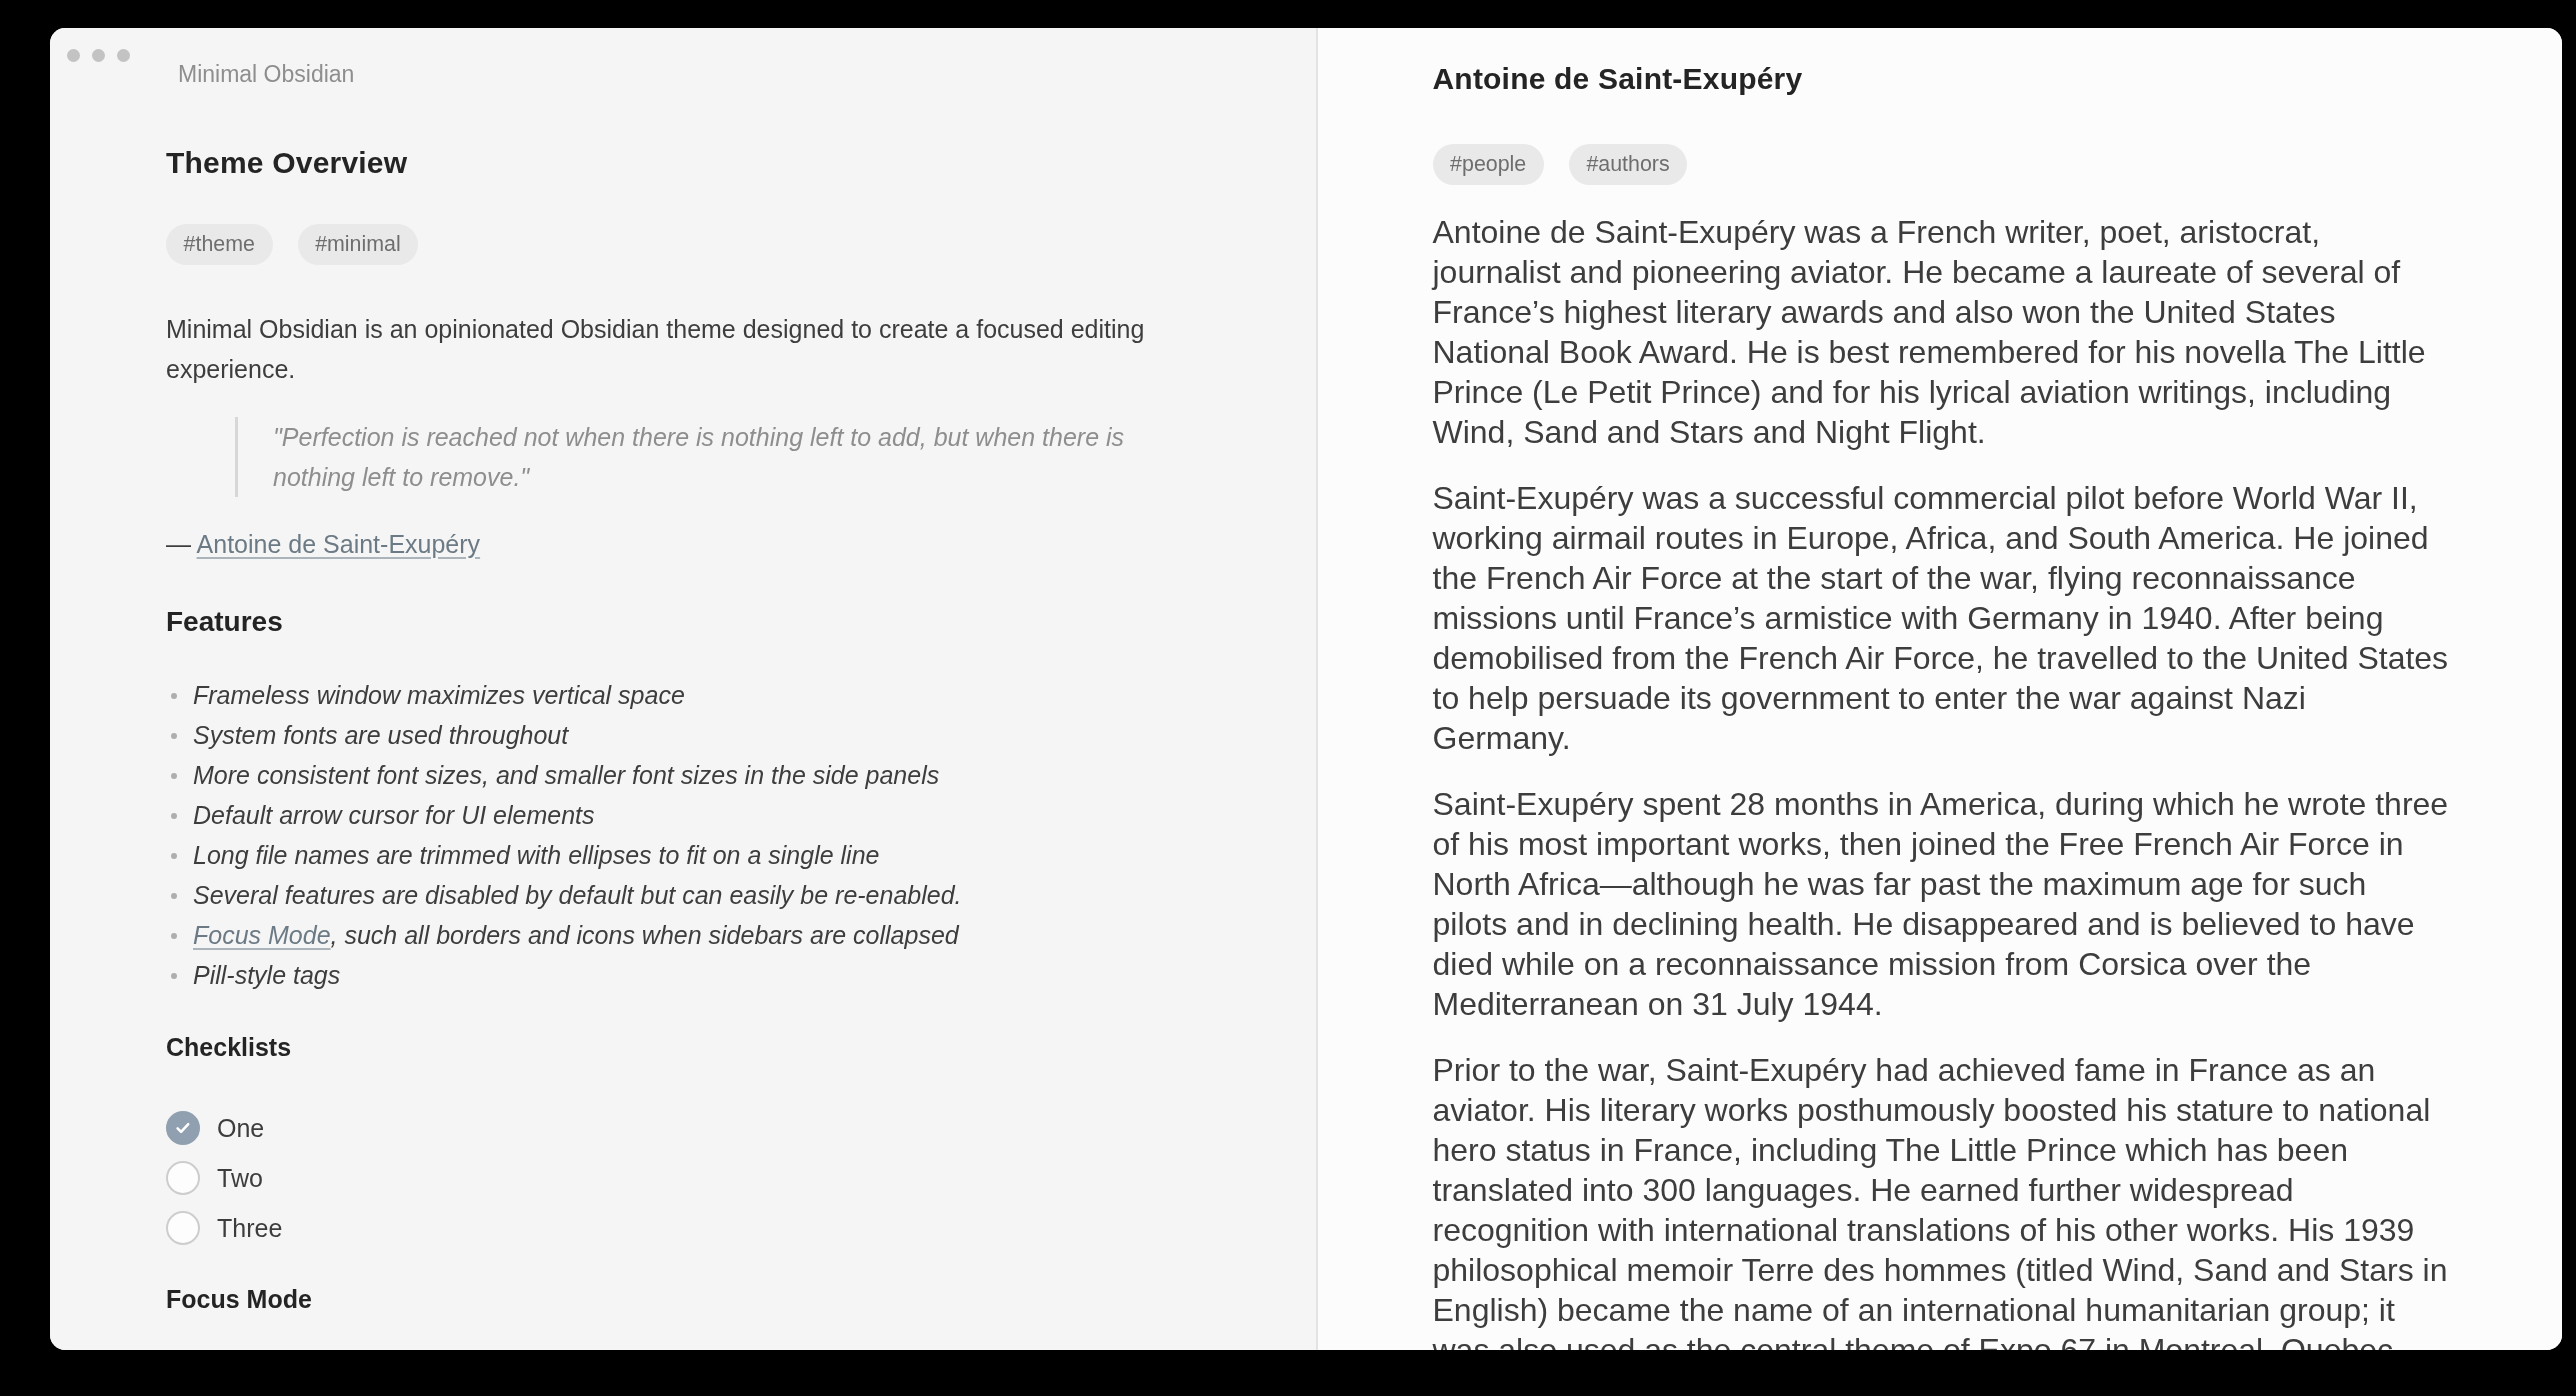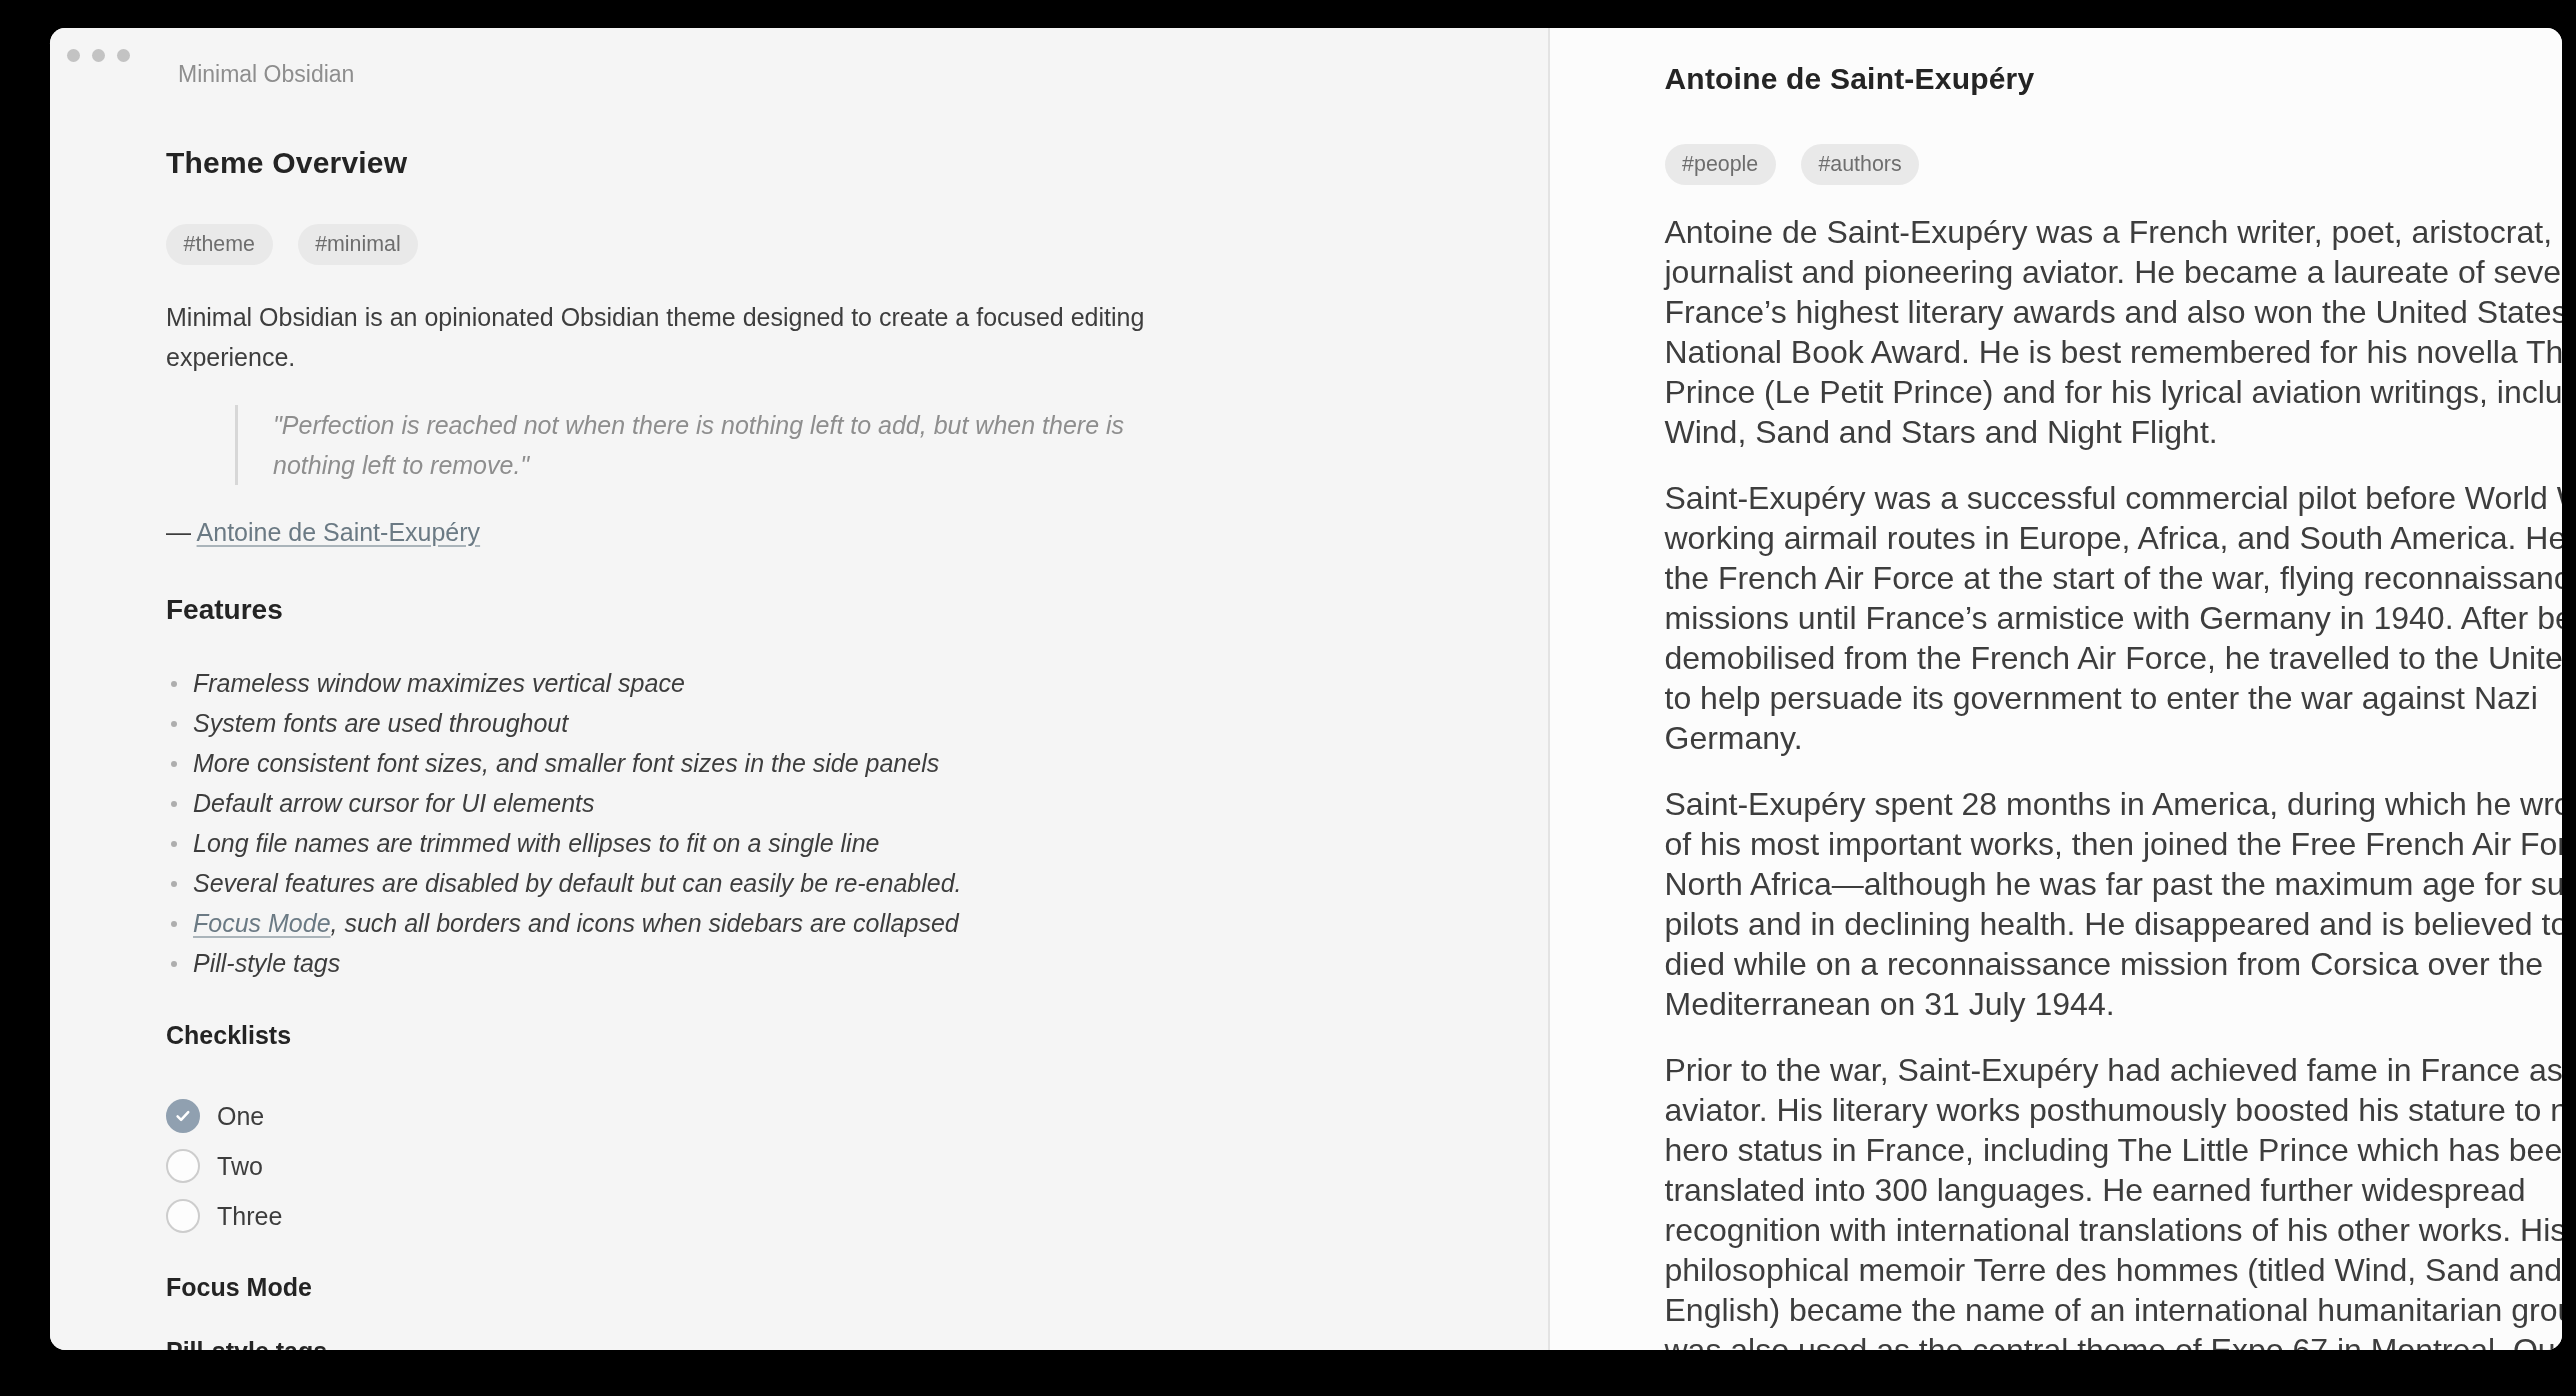--- a/index.html
+++ b/index.html
@@ -12,21 +12,21 @@
     width: 2512px; height: 1322px;
     border-radius: 15.3px;
     overflow: hidden;
     display: flex;
     background: var(--right-bg, #fcfcfc);
   }
 
   
   .pane-left {
     position: relative;
-    width: 1498px;
+    width: 1266px;
     height: 100%;
     background: var(--left-bg, #f5f5f5);
     overflow: hidden;
     flex: 0 0 auto;
   }
   .divider {
     width: 1.5px; height: 100%;
     background: #e3e3e3;
     flex: 0 0 auto;
   }
@@ -78,21 +78,21 @@
     height: 41px;
     padding: 0 17.6px;
     border-radius: 20.6px;
     background: var(--tag-bg, #e9e9e9);
     color: var(--tag-text, #6e6e6e);
     font-size: 21.4px;
     cursor: default;
   }
 
   .left-content p.body-p {
-    margin-top: 32px;
+    margin-top: 44px;
     font-size: 25px;
     line-height: 40px;
     color: var(--text, #3d3d3d);
   }
 
   blockquote.quote {
     margin: 28px 0 0 69px;
     padding-left: 35px;
     border-left: 3.1px solid #d7d7d7;
     font-size: 25px;

